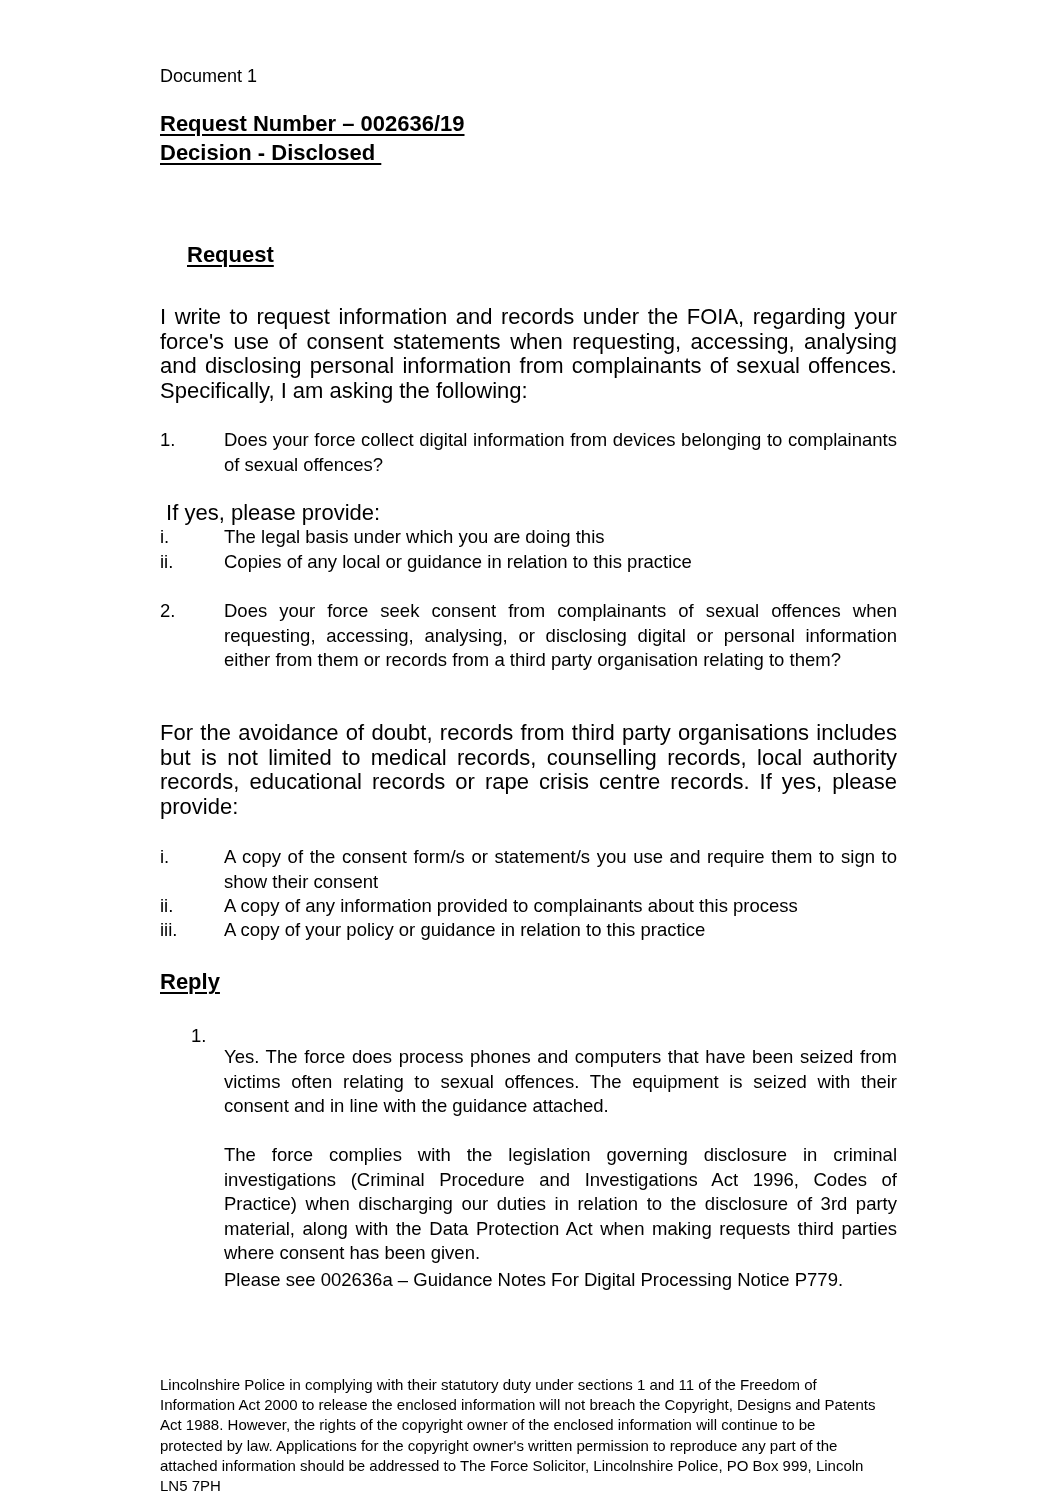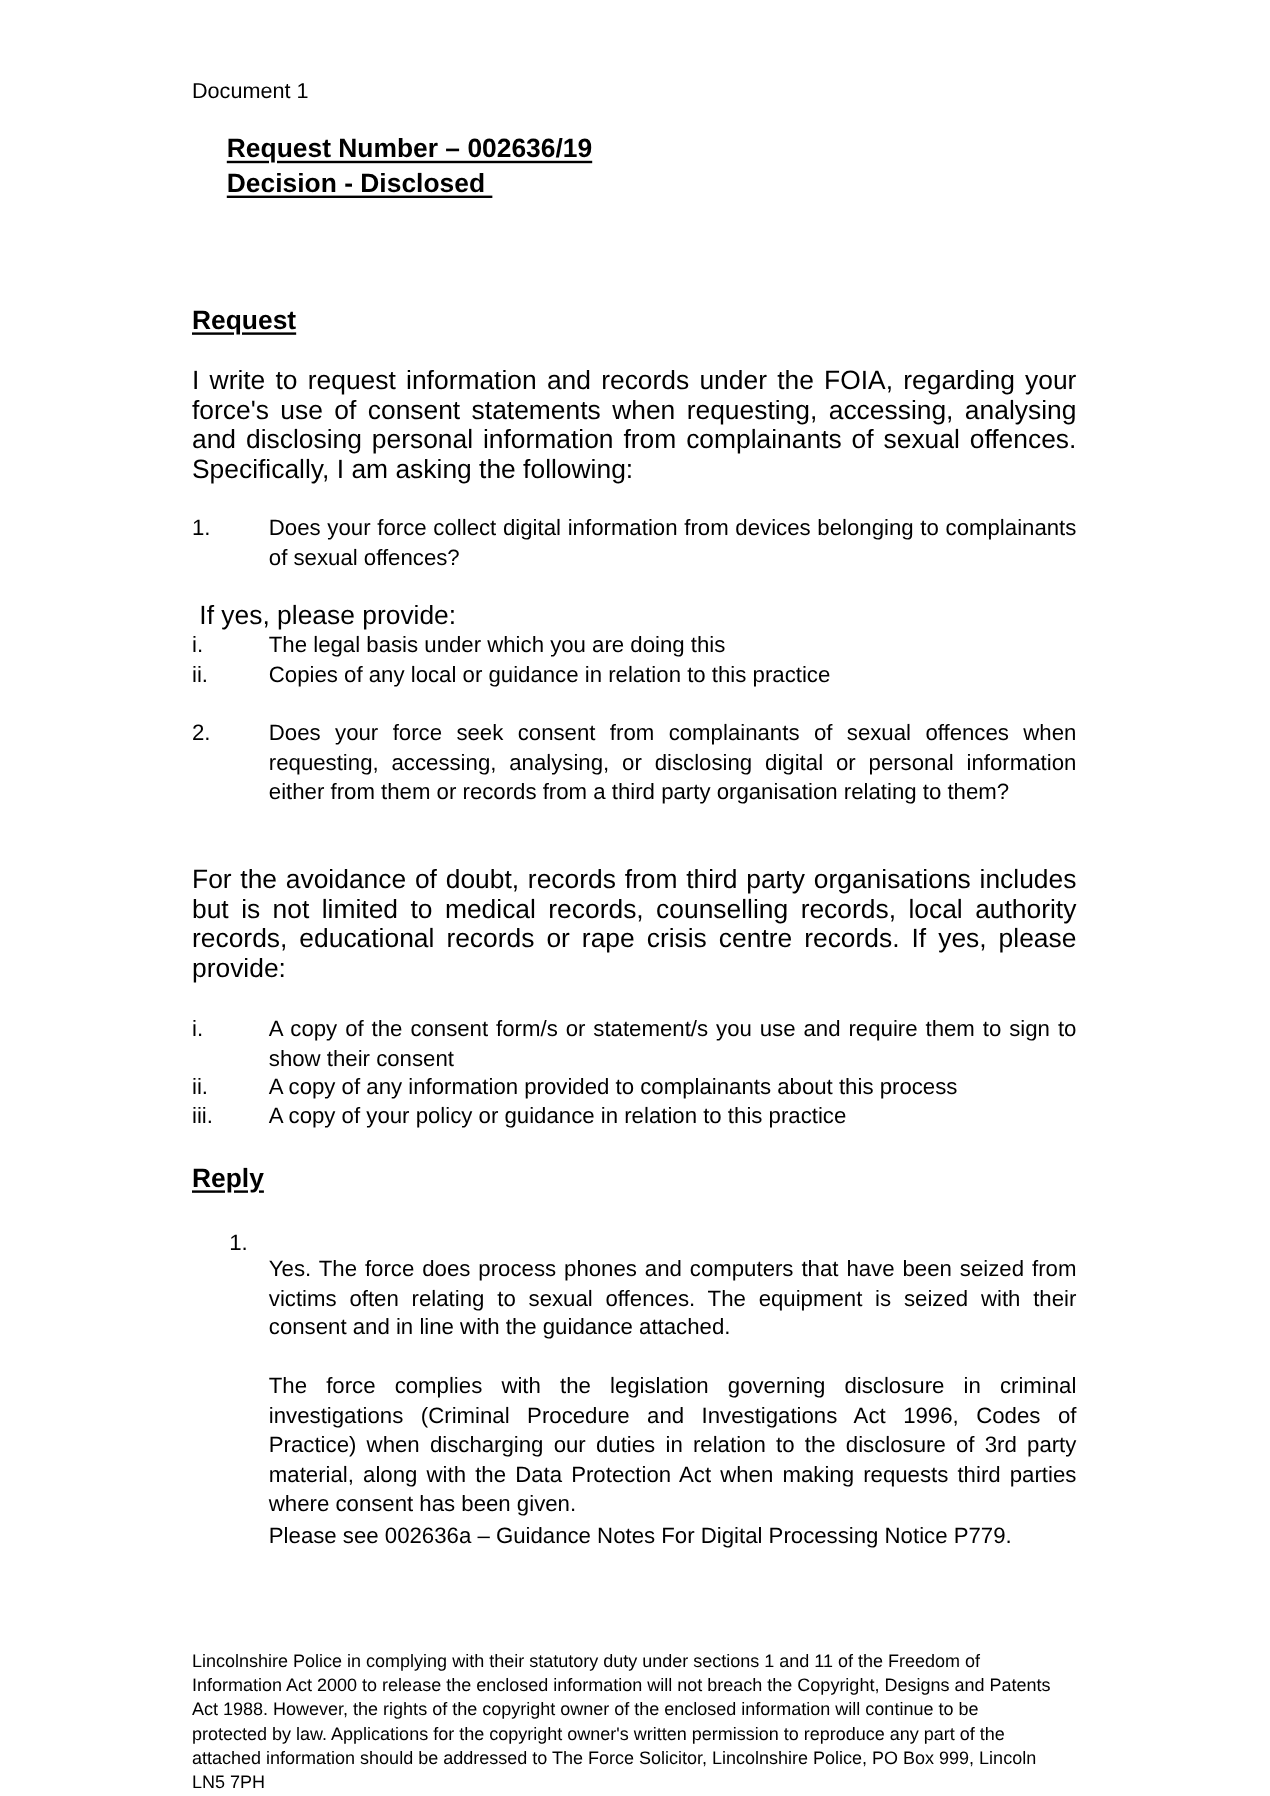--- a/index.html
+++ b/index.html
@@ -1,21 +1,21 @@
 <!DOCTYPE html>
 <html><head>
   <meta charset="utf-8">
   <style>
     html, body { margin: 0; padding: 0; background: #ffffff; }
     body { width: 1058px; height: 1497px; position: relative; overflow: hidden;
            font-family: "Liberation Sans", sans-serif; color: #000000; }
     .page { position: absolute; left: 0; top: 0; width: 1058px; height: 1497px; }
     .doc-label { position: absolute; left: 160px; top: 48px; font-size: 18px; line-height: 18px; margin-top: 19px; }
     .meta { position: absolute; left: 160px; top: 109px; font-size: 22px; font-weight: bold;
-            line-height: 29px; margin-left: 29px; }
+            line-height: 29px; }
     .meta div { text-decoration: underline; text-decoration-thickness: 2px; text-underline-offset: 3px; white-space: pre; }
     .heading { position: absolute; left: 160px; font-size: 22px; font-weight: bold; line-height: 29px;
                text-decoration: underline; text-decoration-thickness: 2px; text-underline-offset: 3px; }
     .para { position: absolute; left: 160px; width: 737px; font-size: 22px; line-height: 24.5px;
             text-align: justify; }
     .item { position: absolute; left: 160px; width: 737px; font-size: 18.5px; line-height: 24.5px; }
     .item .num { position: absolute; left: 0; top: 0; }
     .item .txt { margin-left: 64px; text-align: justify; display: block; }
     .reply-item { position: absolute; left: 160px; width: 737px; font-size: 18.5px; line-height: 24.5px; }
     .reply-item .num { position: absolute; left: 31px; top: 0; }
@@ -26,21 +26,21 @@
 <body>
 
 <div class="page">
   <div class="doc-label">Document 1</div>
 
   <div class="meta">
     <div>Request Number – 002636/19</div>
     <div>Decision - Disclosed </div>
   </div>
 
-  <div class="heading" style="top:252px;">Request</div>
+  <div class="heading" style="top:240px;margin-left:27px;">Request</div>
 
   <div class="para" style="top:305px;">I write to request information and records under the FOIA, regarding your force's use of consent statements when requesting, accessing, analysing and disclosing personal information from complainants of sexual offences. Specifically, I am asking the following:</div>
 
   <div class="item" style="top:428px;">
     <span class="num">1.</span>
     <span class="txt">Does your force collect digital information from devices belonging to complainants of sexual offences?</span>
   </div>
 
   <div class="para" style="top:501px; white-space:pre;"> If yes, please provide:</div>
 

